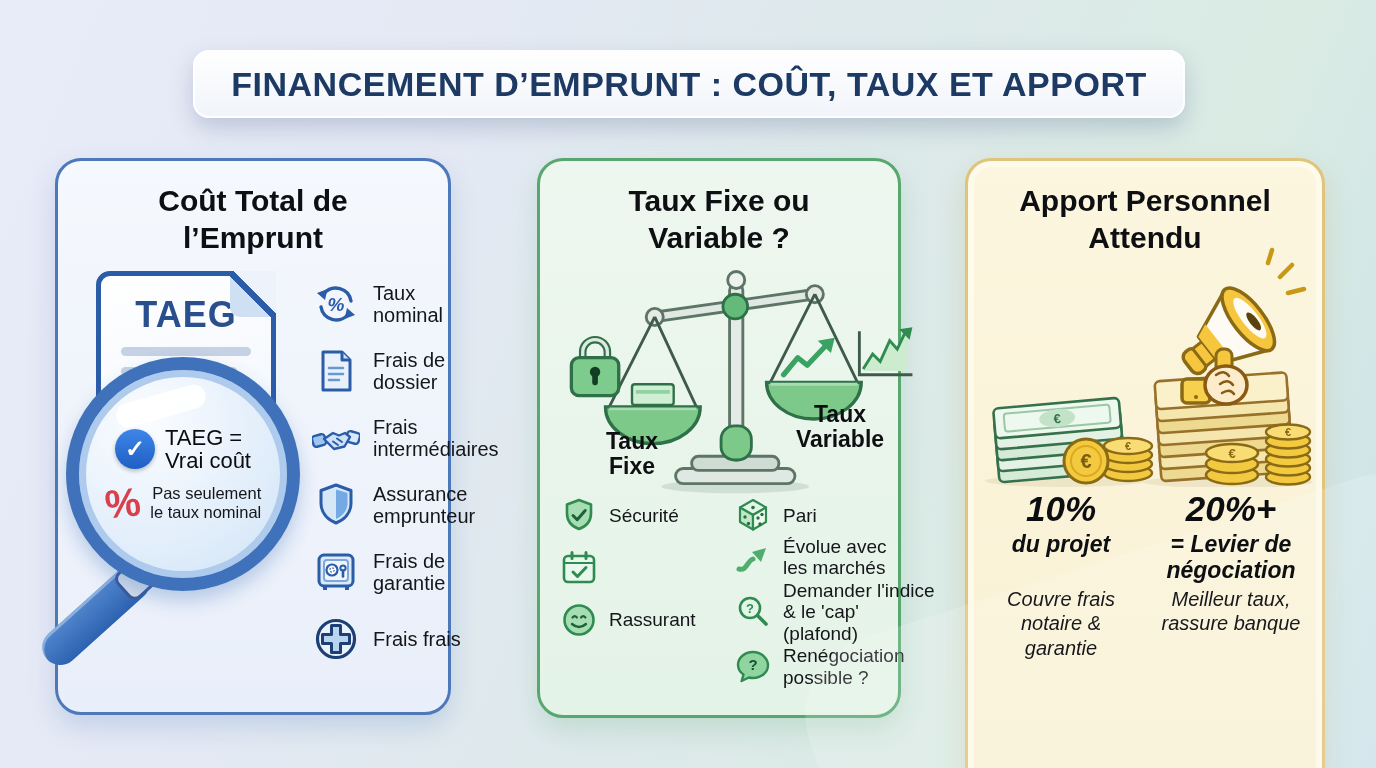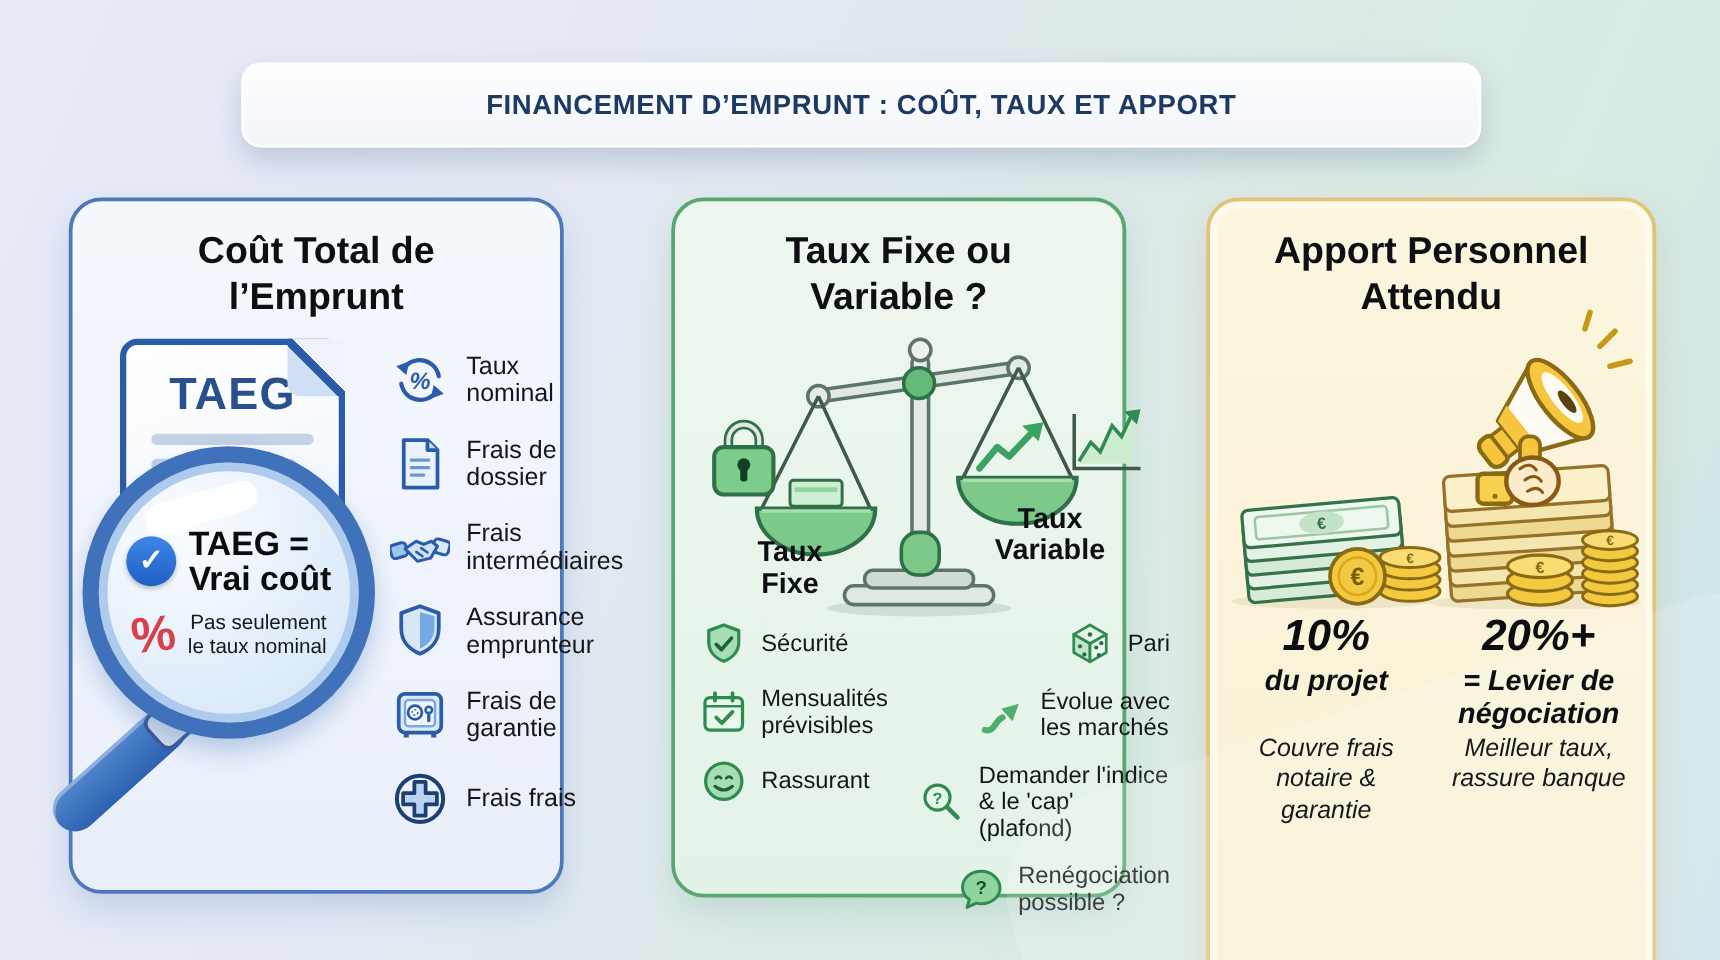--- a/index.html
+++ b/index.html
@@ -9,21 +9,21 @@
     overflow:hidden;}
   .stage::after{content:"";position:absolute;right:-140px;bottom:-220px;width:680px;height:440px;
     background:rgba(255,255,255,.16);transform:rotate(-18deg);border-radius:80px;pointer-events:none;}
   .pre{white-space:pre-line;}
 
   
   .header{position:absolute;left:193px;top:50px;width:992px;height:68px;border-radius:16px;
     background:linear-gradient(180deg,#ffffff,#f1f4fa);
     box-shadow:0 10px 22px rgba(96,116,153,.3), inset 0 0 0 2px #ffffff;
     display:flex;align-items:center;justify-content:center;}
-  .header-title{font-size:22px;font-weight:bold;color:#1c3a63;letter-spacing:.5px;}
+  .header-title{font-size:34px;font-weight:bold;color:#1c3a63;letter-spacing:.5px;}
 
   
   .panel{position:absolute;top:158px;border-radius:26px;box-sizing:border-box;}
   .panel-cost{left:55px;width:396px;height:557px;border:3px solid #4d79ba;
     background:linear-gradient(180deg,#f5f8fd,#e9effa);box-shadow:0 12px 26px rgba(77,121,186,.22);}
   .panel-rate{left:537px;width:364px;height:560px;border:3px solid #57a76f;
     background:linear-gradient(180deg,#eef7ef,#e4f3e7);box-shadow:0 12px 26px rgba(87,167,111,.2);}
   .panel-apport{left:965px;width:360px;height:700px;border:3px solid #e0c47a;
     background:linear-gradient(180deg,#fcf6df,#f8f0d2);
     box-shadow:0 12px 26px rgba(190,160,90,.25), inset 0 0 0 6px rgba(255,253,243,.65);}
@@ -49,42 +49,42 @@
     border:13px solid #3f72bb;
     background:radial-gradient(circle at 32% 26%,#fbfdff 0%,#e9f2fc 42%,#cfe3f6 100%);
     box-shadow:inset 0 0 0 7px #aecbed, 0 10px 18px rgba(63,114,187,.3);
     z-index:3;display:flex;flex-direction:column;align-items:center;justify-content:center;gap:12px;}
   .lens-glare{position:absolute;top:24px;left:36px;width:92px;height:24px;border-radius:14px;
     background:rgba(255,255,255,.92);transform:rotate(-16deg);}
   .lens-row{display:flex;align-items:center;gap:10px;}
   .check-badge{width:40px;height:40px;border-radius:50%;flex:0 0 40px;
     background:linear-gradient(180deg,#3e86e8,#1f5fc4);color:#fff;font-weight:bold;font-size:24px;
     display:flex;align-items:center;justify-content:center;box-shadow:0 2px 4px rgba(0,0,0,.25);}
-  .lens-headline{font-size:27px;font-weight:bold;line-height:1.05;color:#0b0c0e;}
+  .lens-headline{font-size:22px;font-weight:normal;line-height:1.05;color:#0b0c0e;}
   .lens-percent{font-size:40px;font-weight:bold;color:#d8404d;line-height:.9;transform:rotate(-6deg);}
   .lens-note{font-size:16.5px;color:#16171a;line-height:1.16;text-align:right;}
 
   .cost-list{position:absolute;left:254px;top:118px;width:198px;margin:0;padding:0;list-style:none;
     display:flex;flex-direction:column;gap:17px;}
   .cost-item{display:flex;align-items:center;gap:13px;min-height:50px;}
   .ic{display:flex;align-items:center;justify-content:center;}
   .cost-item .ic{width:48px;height:48px;flex:0 0 48px;}
   .ic svg{width:100%;height:100%;}
   .cost-item .lbl{font-size:20px;line-height:1.12;color:#15161a;}
 
   
   .scale-wrap{position:absolute;left:20px;top:98px;width:360px;height:240px;}
   .scale-wrap svg{width:100%;height:100%;}
   .fixe-label{position:absolute;left:37px;top:268px;width:110px;text-align:center;
     font-size:23px;font-weight:bold;line-height:1.1;color:#0e0f12;z-index:2;}
   .variable-label{position:absolute;left:232px;top:241px;width:136px;text-align:center;
     font-size:23px;font-weight:bold;line-height:1.1;color:#0e0f12;z-index:2;}
   .rate-col{position:absolute;display:flex;flex-direction:column;}
   .rate-col.left{left:20px;top:336px;width:168px;gap:14px;}
-  .rate-col.right{left:194px;top:336px;width:202px;gap:16px;align-items:flex-end;}
+  .rate-col.right{left:194px;top:336px;width:202px;gap:1px;}
   .rate-item{display:flex;align-items:center;gap:11px;min-height:38px;}
   .rate-item .ic{width:38px;height:38px;flex:0 0 38px;}
   .rate-item .lbl{font-size:19px;line-height:1.13;color:#15161a;}
 
   
   .money-wrap{position:absolute;left:12px;top:168px;width:336px;height:158px;z-index:1;}
   .money-wrap svg{width:100%;height:100%;}
   .mega-wrap{position:absolute;left:196px;top:86px;width:150px;height:200px;z-index:2;}
   .mega-wrap svg{width:100%;height:100%;}
   .apport-col{position:absolute;text-align:center;z-index:3;font-style:italic;}
@@ -269,22 +269,20 @@
       </div>
       <div class="rate-item">
         <span class="ic">
           <svg viewBox="0 0 38 38">
             <rect x="4" y="7" width="30" height="26" rx="4" fill="#e9f8ec" stroke="#2f8b50" stroke-width="2.6"></rect>
             <path d="M4 14h30" stroke="#2f8b50" stroke-width="2"></path>
             <path d="M12 3.5v6M26 3.5v6" stroke="#2f8b50" stroke-width="3" stroke-linecap="round"></path>
             <path d="M13 23l4.5 4.5L26 18.5" fill="none" stroke="#2f8b50" stroke-width="3" stroke-linecap="round" stroke-linejoin="round"></path>
           </svg>
         </span>
-        <span class="lbl pre">Mensualités
-prévisibles</span>
       </div>
       <div class="rate-item">
         <span class="ic">
           <svg viewBox="0 0 38 38">
             <circle cx="19" cy="19" r="14.5" fill="#a7ddb2" stroke="#2f8b50" stroke-width="2.6"></circle>
             <path d="M12.5 16.5q2.2-2.6 4.4 0M21 16.5q2.2-2.6 4.4 0" fill="none" stroke="#1e6138" stroke-width="2.2" stroke-linecap="round"></path>
             <path d="M12 23q7 6 14 0" fill="none" stroke="#1e6138" stroke-width="2.4" stroke-linecap="round"></path>
           </svg>
         </span>
         <span class="lbl pre">Rassurant</span>

